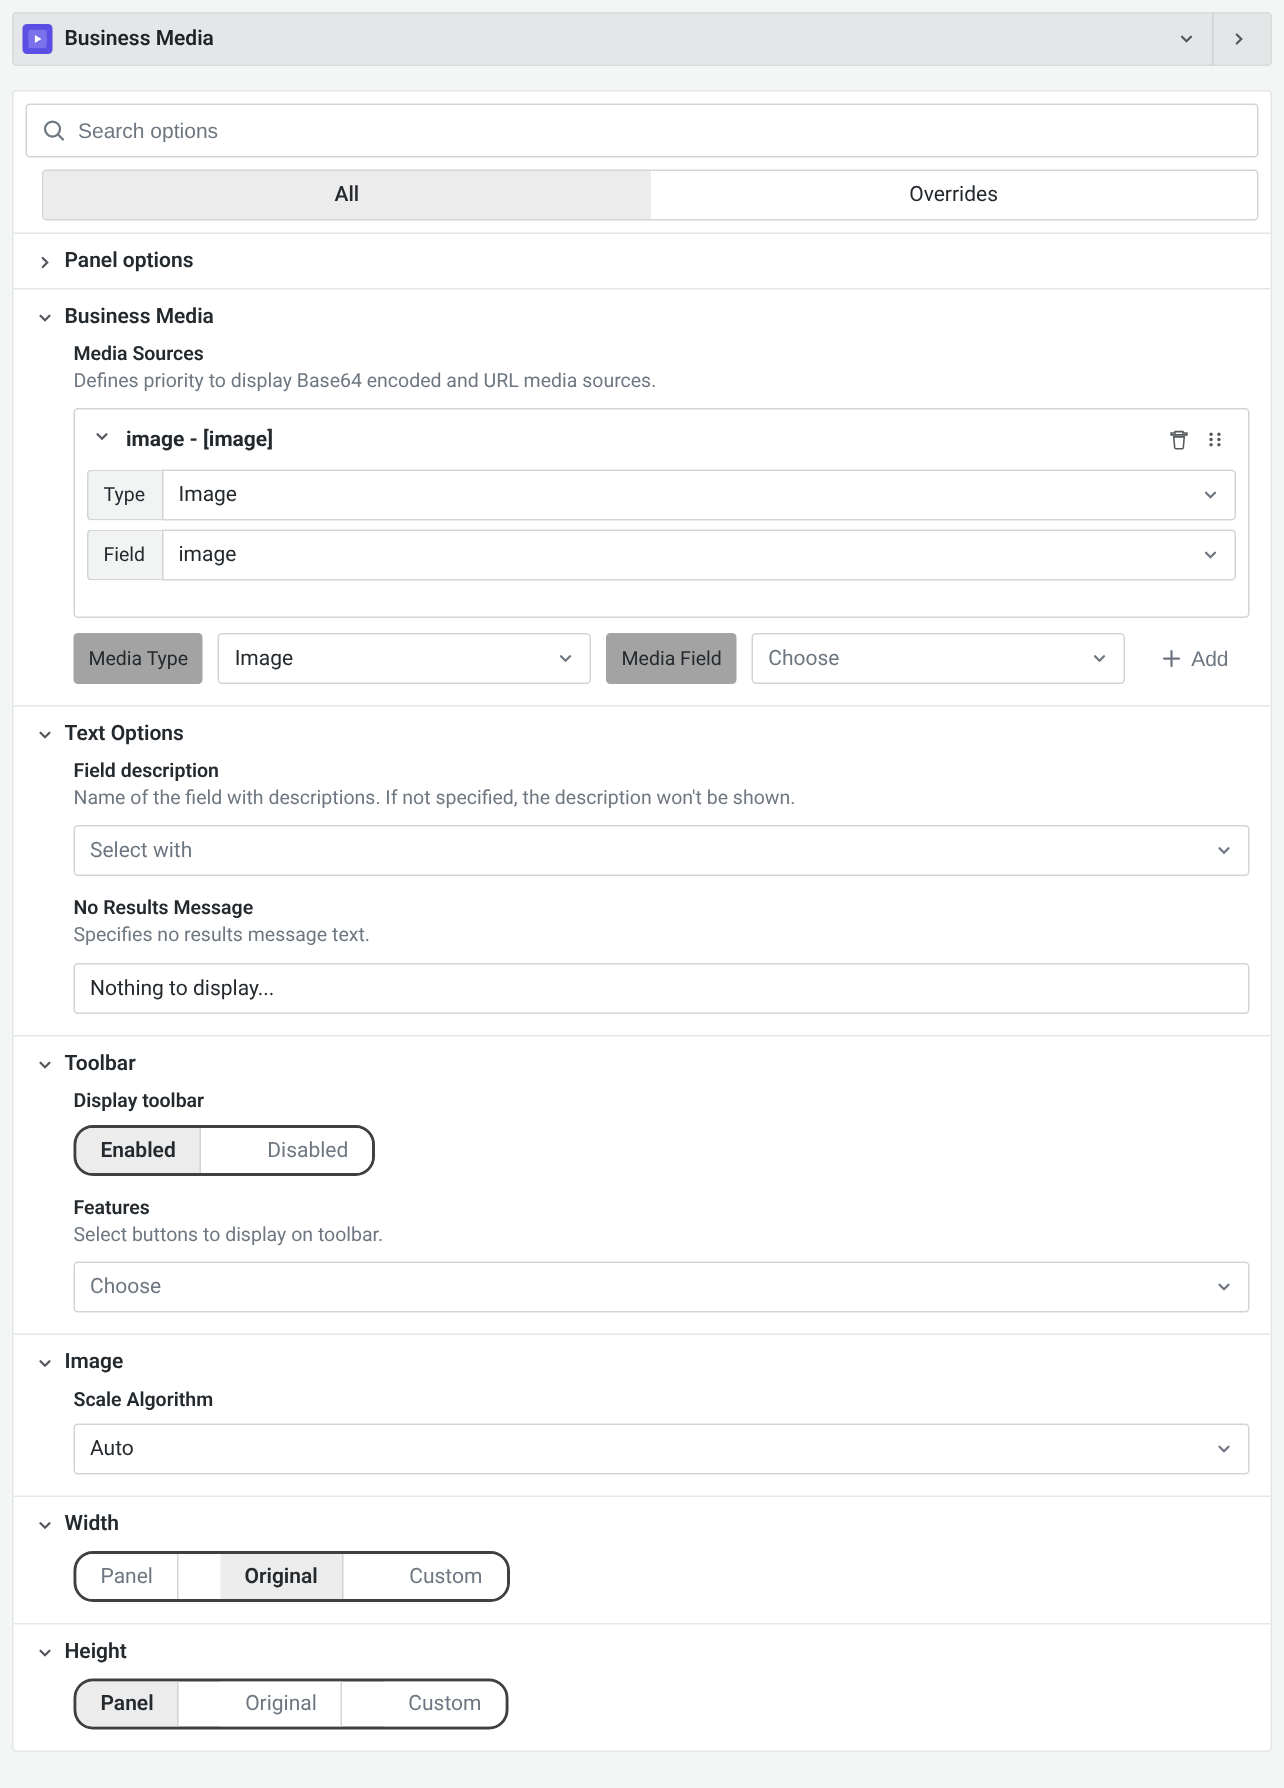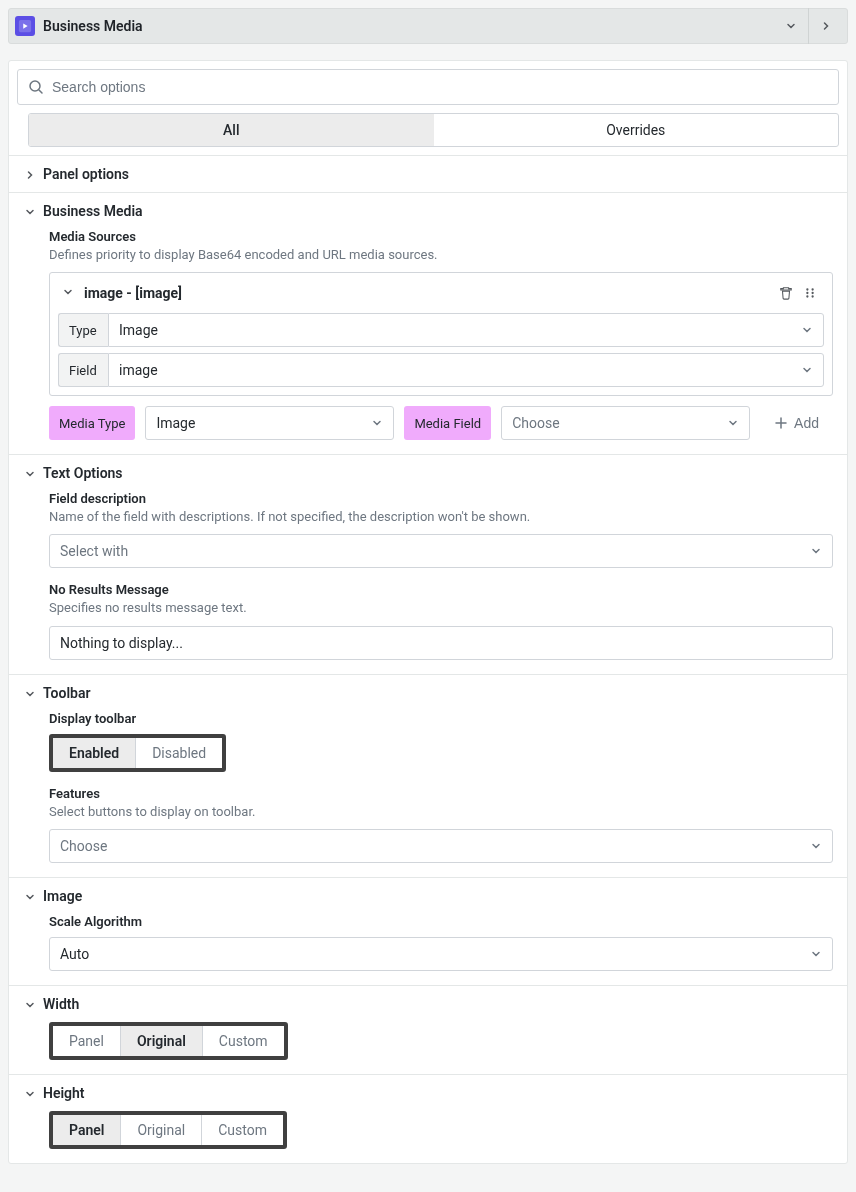--- a/index.html
+++ b/index.html
@@ -87,41 +87,41 @@
 .media-card-header {
   display: flex; align-items: center; margin-bottom: 8px; padding: 2px 4px; font-weight: bold;
 }
 .media-card-header .chev { width: 14px; color: #55595e; margin-right: 8px; }
 .media-card-header .mc-title { flex: 1; font-size: 14px; }
 .media-card-header .mc-icon {
   width: 20px; height: 20px; display: flex; align-items: center; justify-content: center;
   color: #55595e; cursor: pointer; margin-left: 4px;
 }
 .inline-row { display: flex; margin-bottom: 6px; }
-.inline-row:last-child { margin-bottom: 0; }
+.inline-row:last-child { margin-bottom: 16px; }
 .inline-label {
   background: #f2f3f3; border: 1px solid #d1d5da; border-right: none;
   border-radius: 3px 0 0 3px; padding: 0 10px; display: flex; align-items: center;
   font-size: 13px; min-width: 50px; height: 34px; color: #24292e;
 }
 .inline-row .select-box { border-radius: 0 3px 3px 0; }
 .add-row { display: flex; gap: 10px; align-items: center; }
 .add-row .cell-label {
-  background: #f0abfc; border-radius: 3px; padding: 0 10px; display: flex; align-items: center;
+  background: #a3a3a3; border-radius: 3px; padding: 0 10px; display: flex; align-items: center;
   font-size: 13px; height: 34px; white-space: nowrap;
 }
 .add-row .select-box.sm { flex: 1; }
 .add-btn {
   display: flex; align-items: center; gap: 6px; padding: 0 14px; height: 34px;
   border: none; background: transparent; color: #6e7781;
   border-radius: 3px; cursor: pointer; font-size: 14px;
 }
 .add-btn svg { width: 14px; height: 14px; }
 .radio-group {
-  display: inline-flex; border: 4px solid #404040; border-radius: 3px; overflow: hidden;
+  display: inline-flex; border: 2px solid #404040; border-radius: 13px; overflow: hidden; gap: 28px;
 }
 .radio-group .opt {
   padding: 7px 16px; font-size: 14px; cursor: pointer; color: #6e7781; background: #fff;
   border-right: 1px solid #d1d5da;
 }
 .radio-group .opt:last-child { border-right: none; }
 .radio-group .opt.active {
   background: #ececec; color: #24292e; font-weight: 600;
 }
 svg.chevron { width: 12px; height: 12px; }

